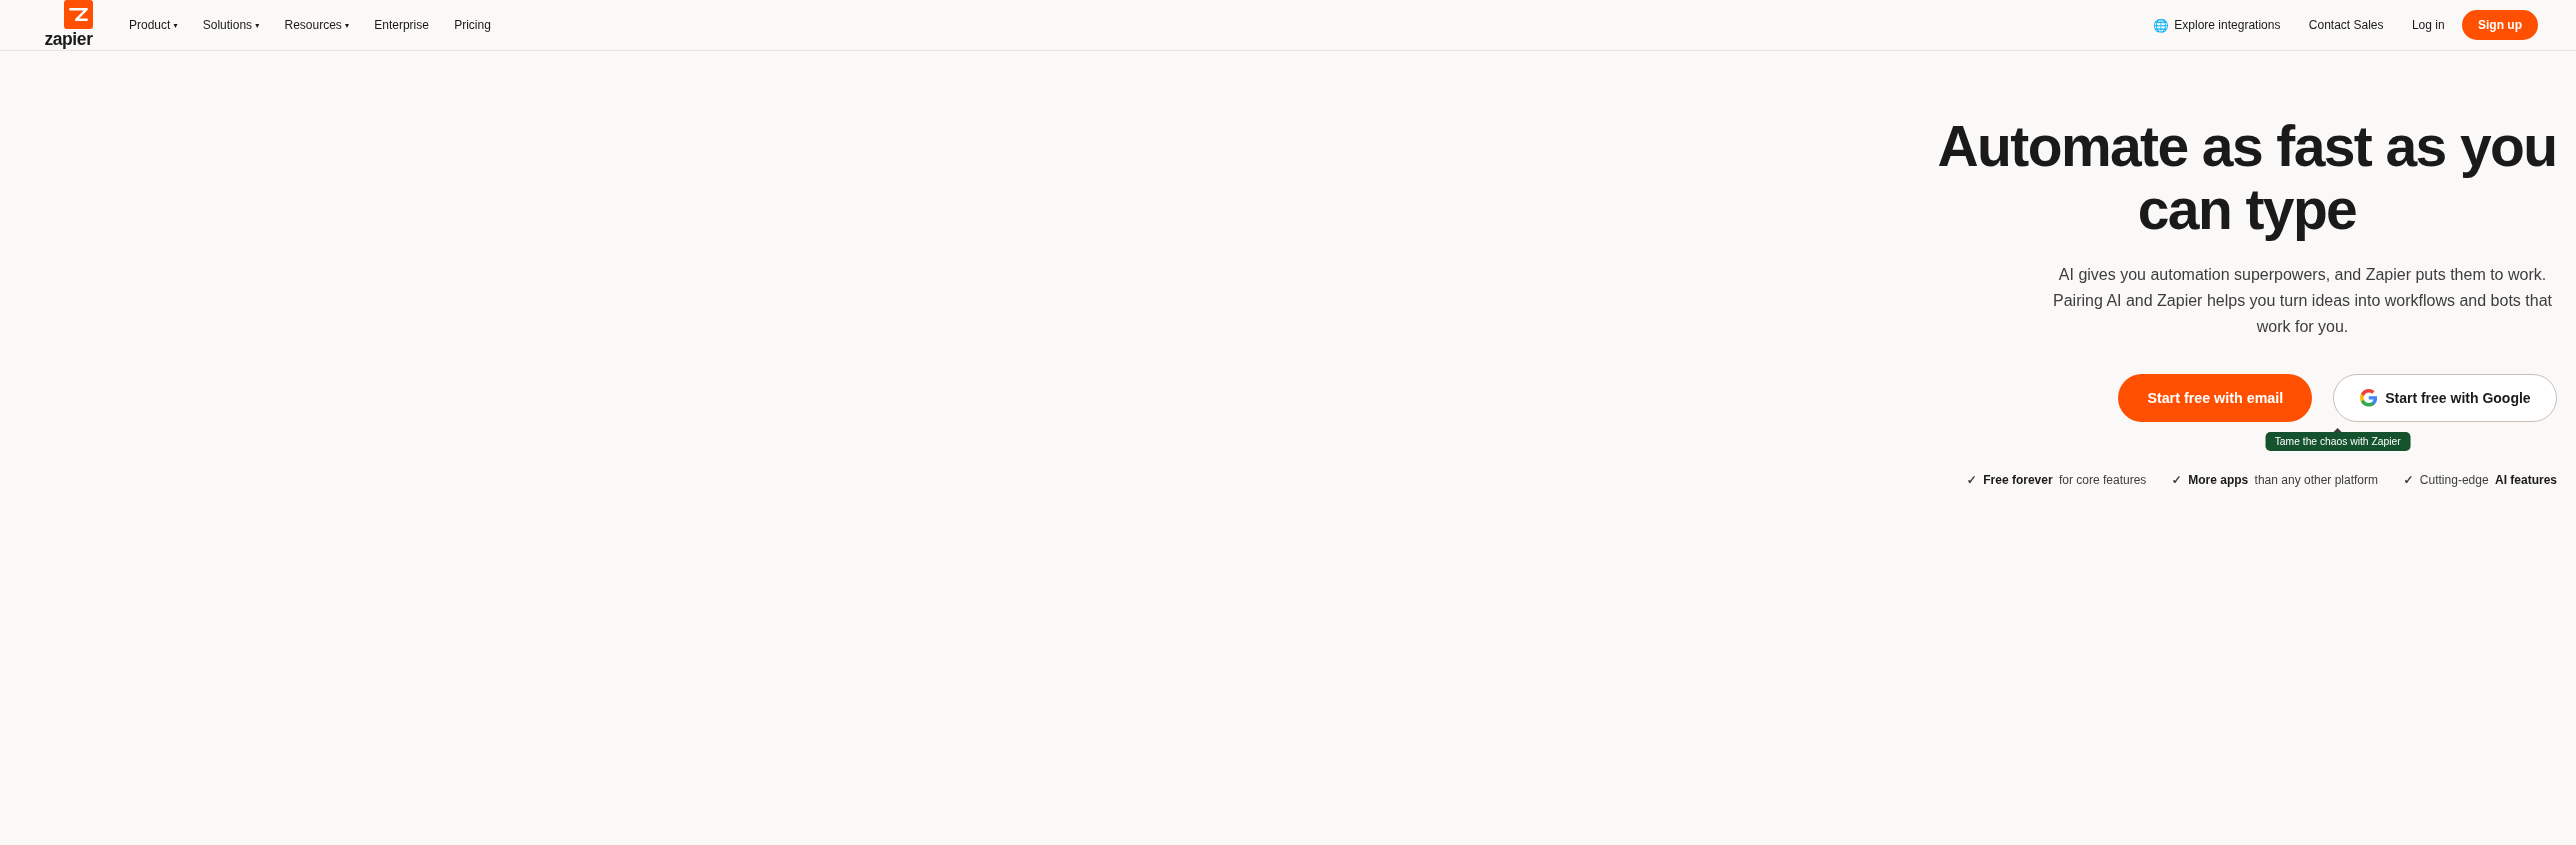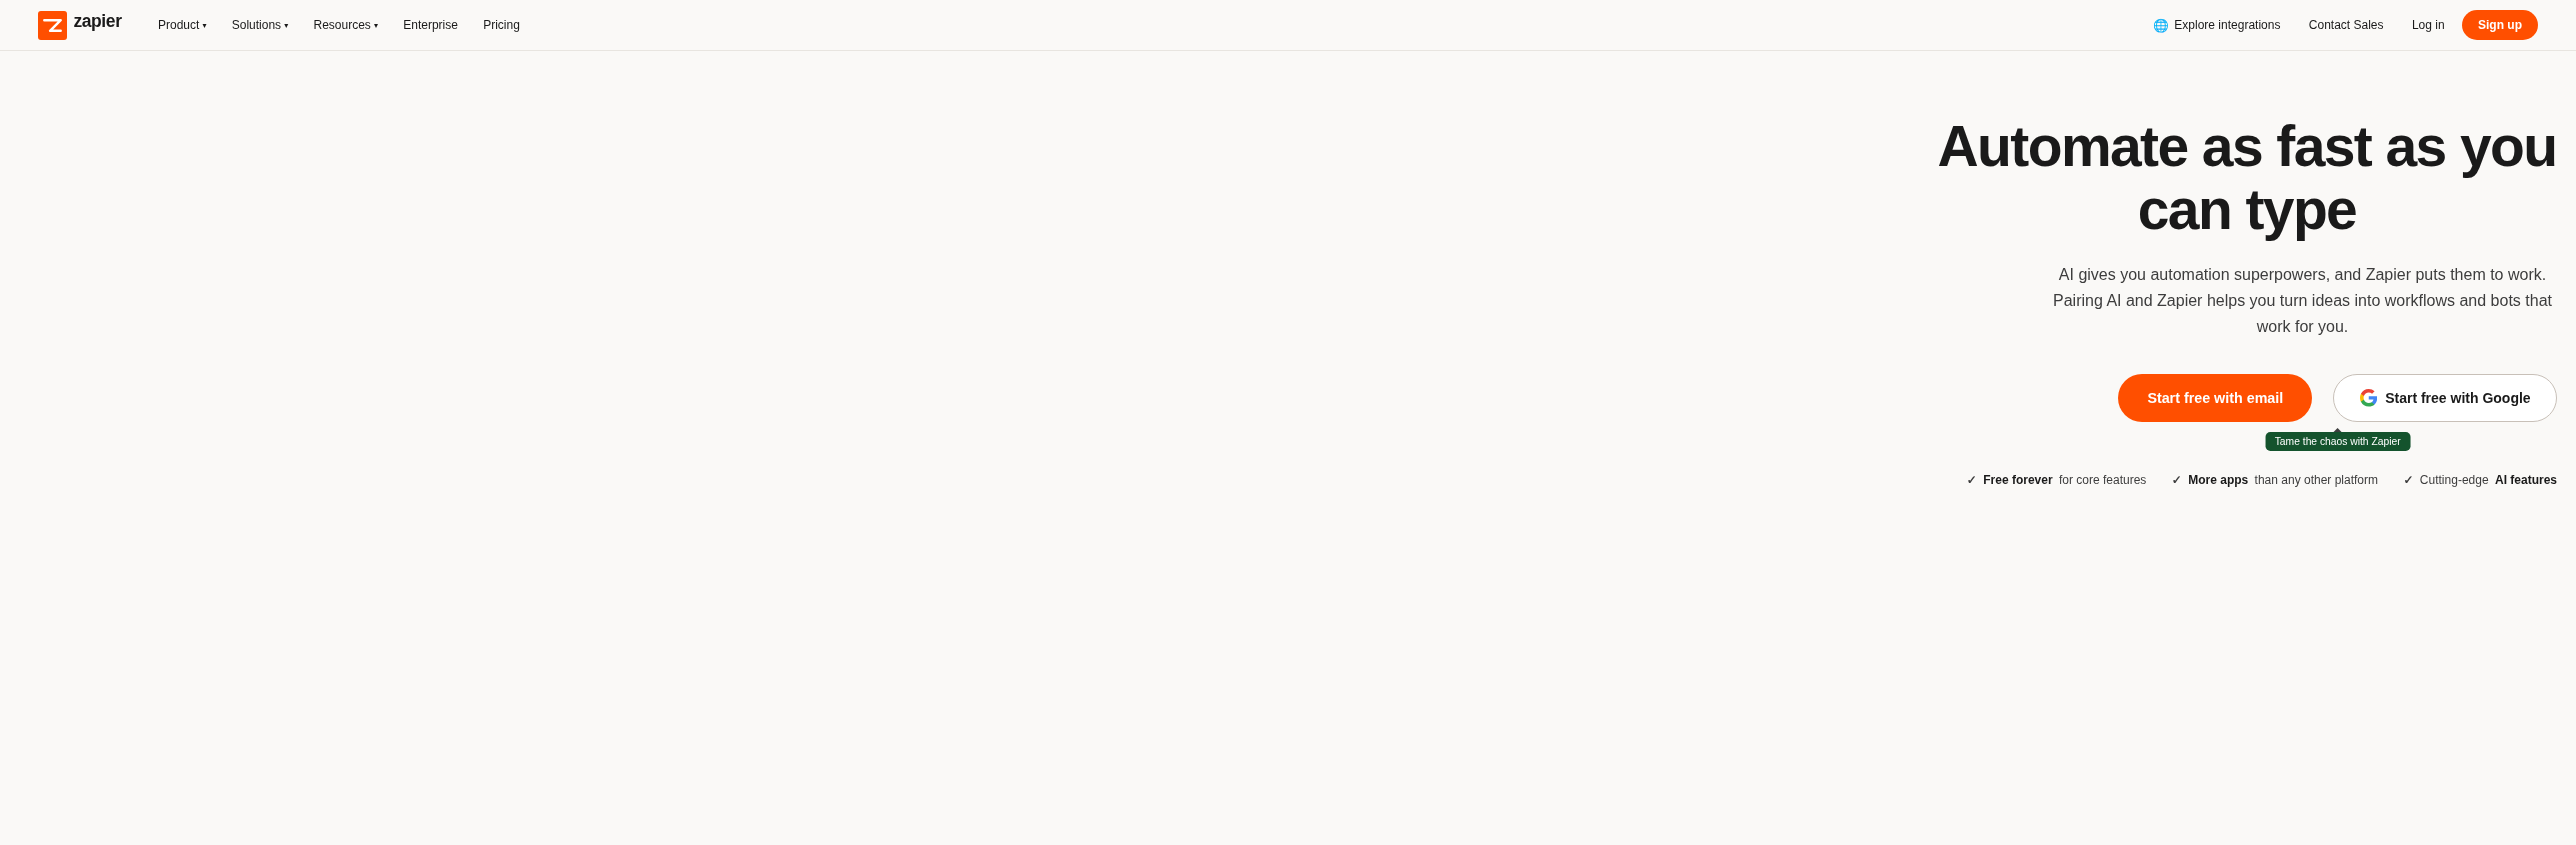--- a/index.html
+++ b/index.html
@@ -16,23 +16,24 @@
       padding: 0 38px;
       height: 51px;
       background: #faf9f7;
       border-bottom: 0.8px solid #e8e5e0;
       position: sticky;
       top: 0;
       z-index: 100;
     }
     .nav-logo {
       display: flex;
-      align-items: flex-start;
+      align-items: flex-end;
       margin-right: 25.4px;
       text-decoration: none;
+      flex-direction: column;
     }
     .logo-icon {
       width: 29px;
       height: 29px;
     }
     .nav-left {
       display: flex;
       align-items: flex-end;
       gap: 3.2px;
       flex: 1;

